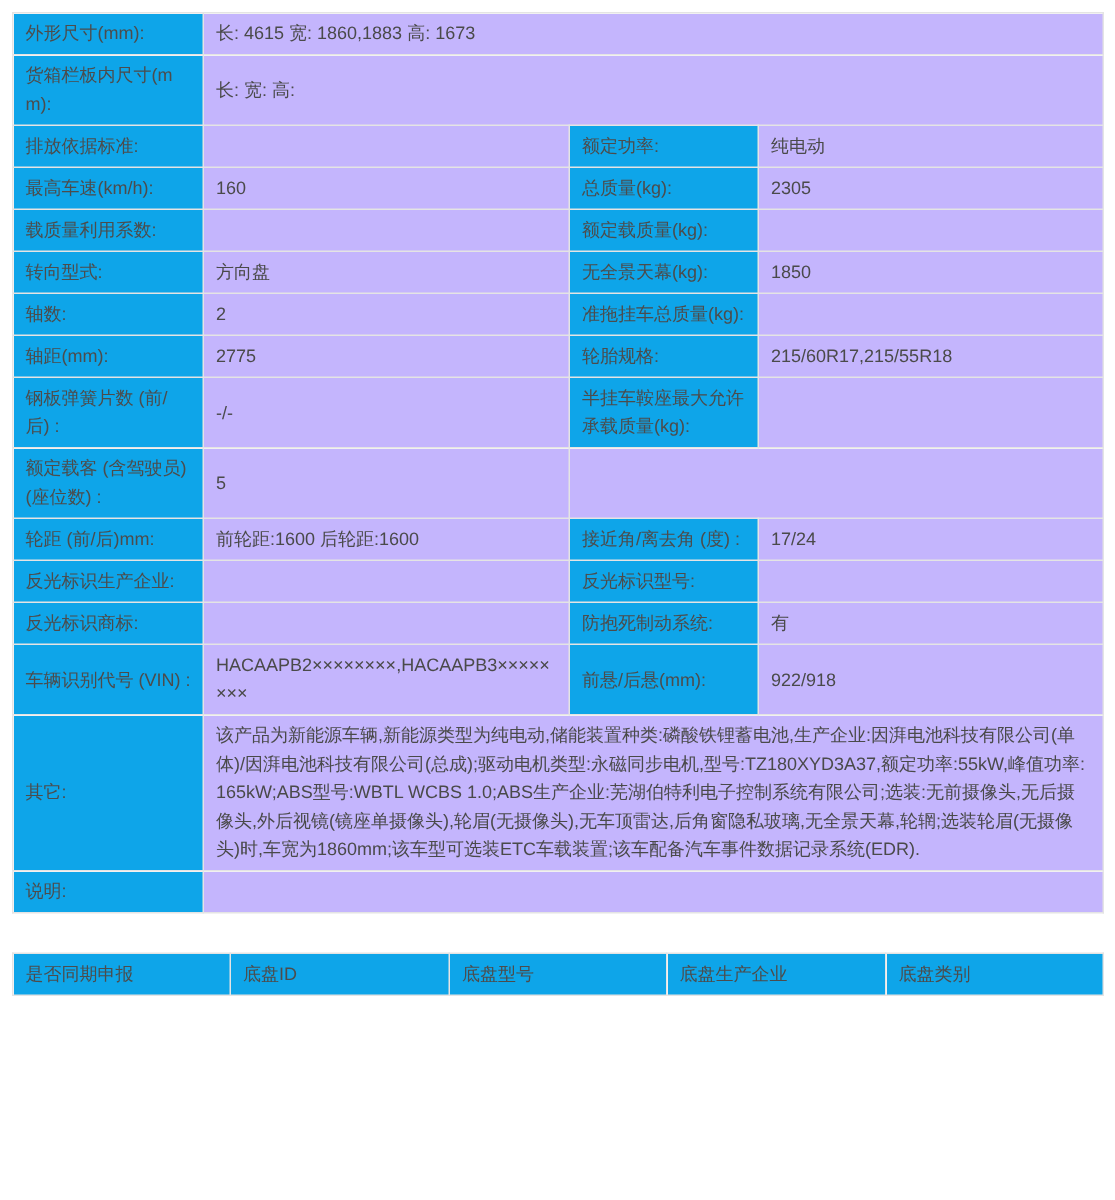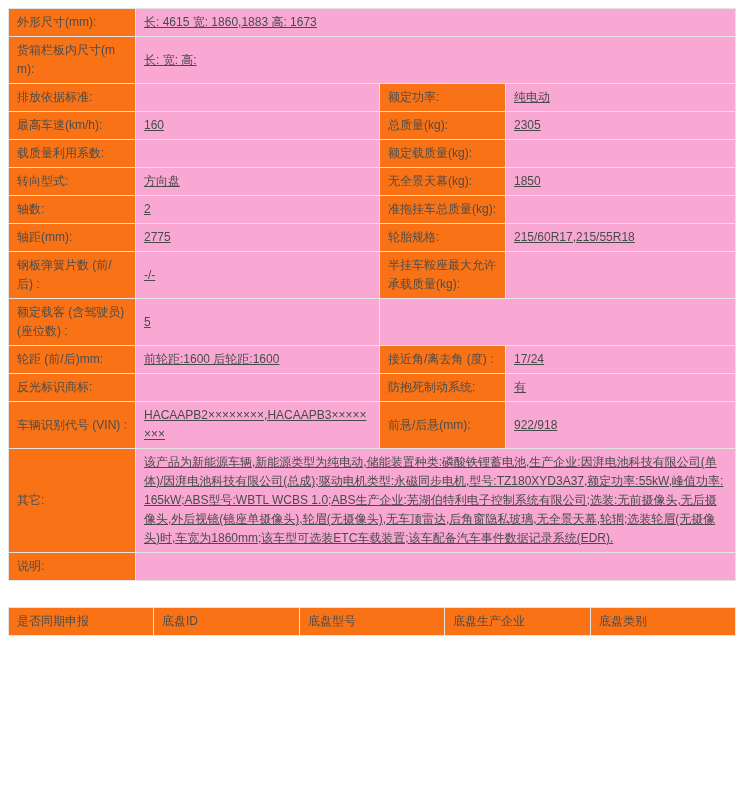--- a/index.html
+++ b/index.html
@@ -23,24 +23,24 @@
     border: 1px solid #e4e4e4;
     padding: 4px 8px;
     line-height: 19px;
     text-align: left;
     font-weight: normal;
     vertical-align: middle;
     word-break: break-all;
     overflow: hidden;
   }
   td.lbl, th.hdr {
-    background: #f97316;
+    background: #0ea5e9;
     color: #4c4c4c;
   }
-  td.val { background: #f9a8d4; text-decoration: underline; }
+  td.val { background: #c4b5fd; }
   tr.single td { height: 28px; }
   td.other-text { line-height: 21px; }
   th.hdr.link { }
   .gap1 { height: 26px; }
   .gap2 { height: 28px; }
 </style>
 </head>
 <body>
 
 <div class="page">
@@ -108,20 +108,26 @@
         <td class="val">5</td>
         <td class="val" colspan="2"></td>
       </tr>
       <tr class="single">
         <td class="lbl">轮距 (前/后)mm:</td>
         <td class="val">前轮距:1600 后轮距:1600</td>
         <td class="lbl">接近角/离去角 (度) :</td>
         <td class="val">17/24</td>
       </tr>
       <tr class="single">
+        <td class="lbl">反光标识生产企业:</td>
+        <td class="val"></td>
+        <td class="lbl">反光标识型号:</td>
+        <td class="val"></td>
+      </tr>
+      <tr class="single">
         <td class="lbl">反光标识商标:</td>
         <td class="val"></td>
         <td class="lbl">防抱死制动系统:</td>
         <td class="val">有</td>
       </tr>
       <tr>
         <td class="lbl">车辆识别代号 (VIN) :</td>
         <td class="val">HACAAPB2××××××××,HACAAPB3××××××××</td>
         <td class="lbl">前悬/后悬(mm):</td>
         <td class="val">922/918</td>

